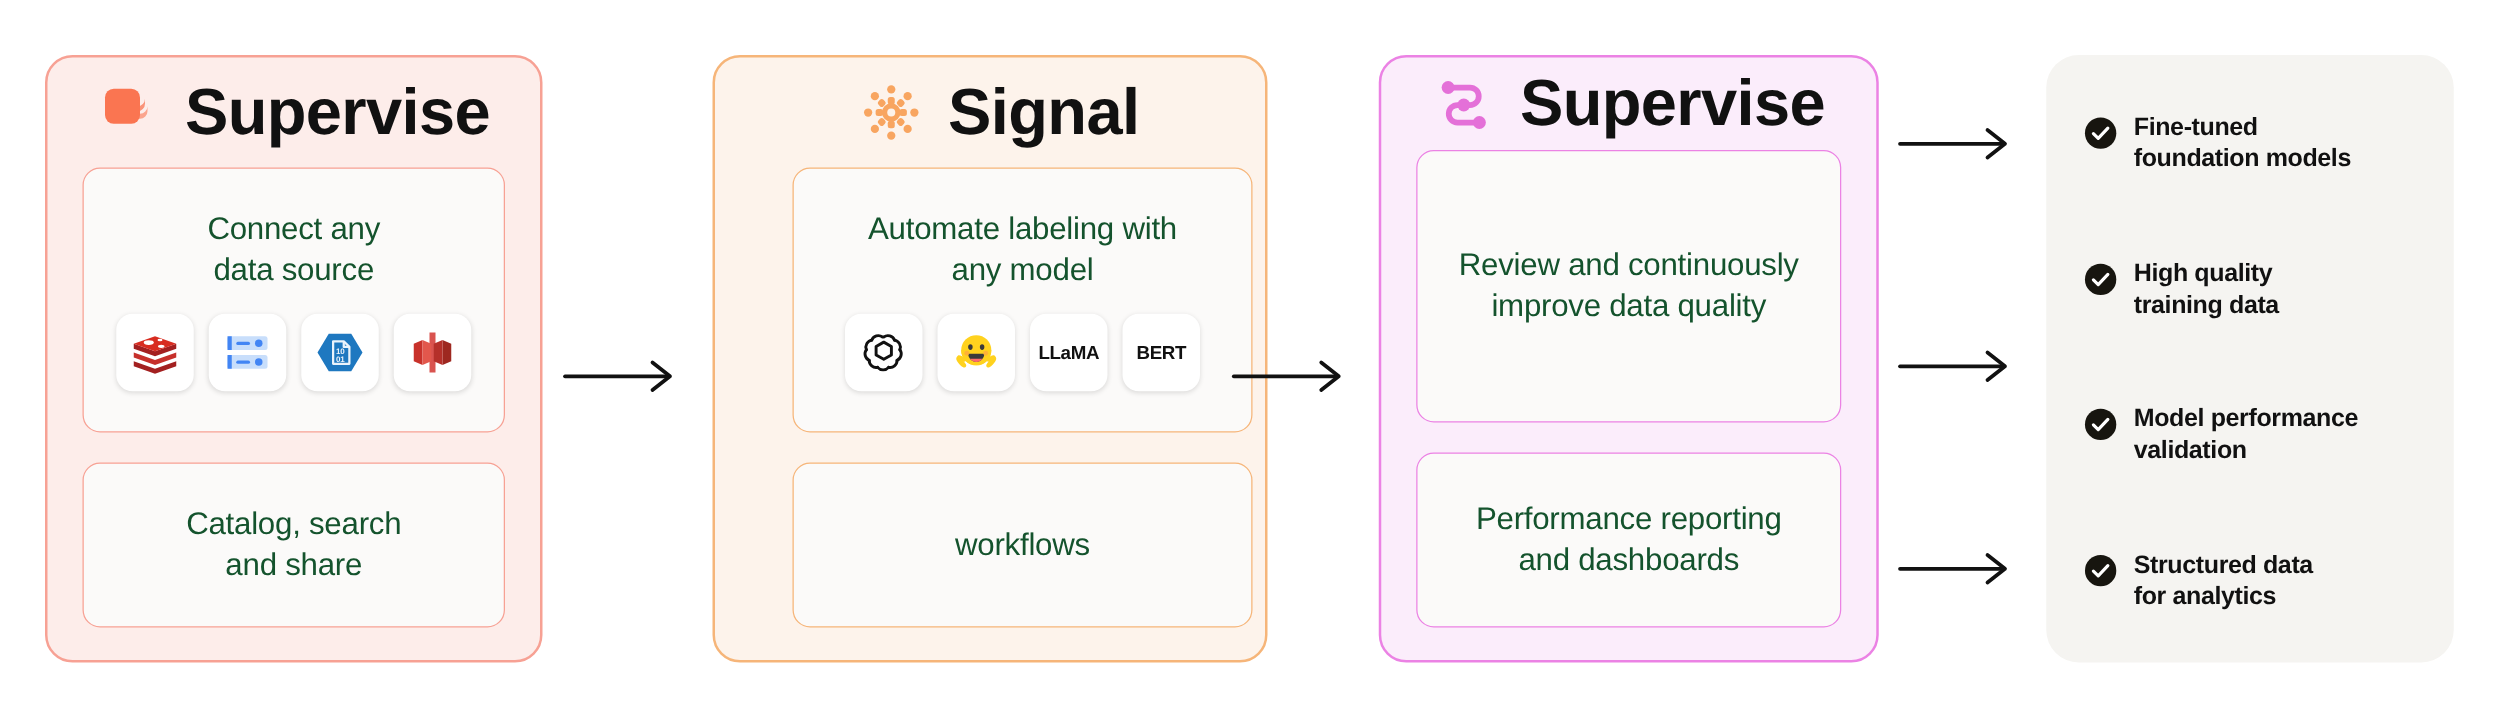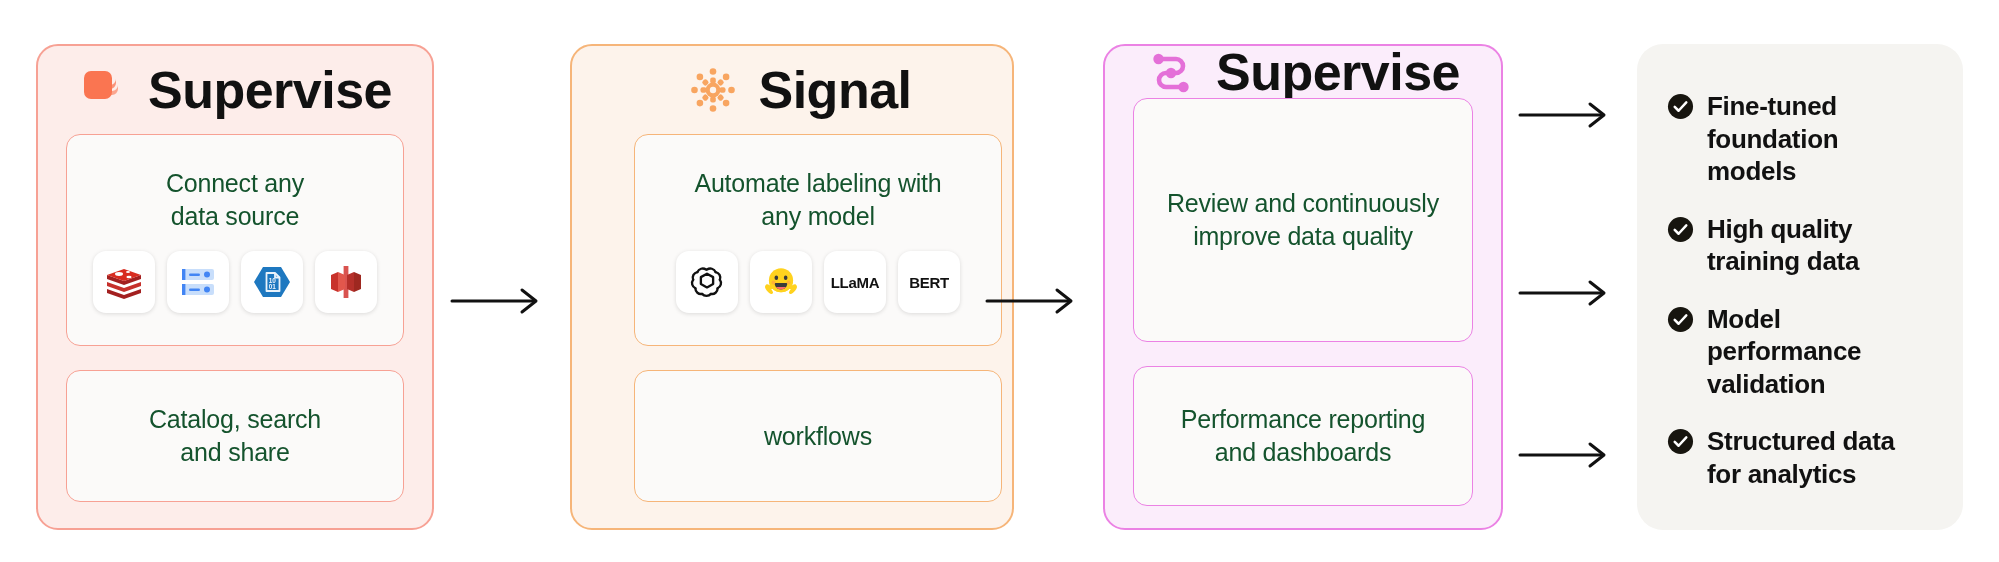--- a/index.html
+++ b/index.html
@@ -41,21 +41,21 @@
     width:100%;background:#FBFAF9;border-radius:14px;box-sizing:border-box;
     display:flex;flex-direction:column;align-items:center;justify-content:center;
     text-align:center;padding:18px 14px;
   }
   .discover .icard{border:1.6px solid #F7A194;}
   .signal   .icard{border:1.6px solid #F6B579;margin-left:36px;}
   .supervise .icard{border:1.6px solid #EB82E4;}
 
   .icard.tall{height:212px;}
   .icard.short{height:132px;}
-  .icard.sup-a{height:244px;}
+  .icard.sup-a{height:218px;}
   .icard.sup-b{height:140px;}
 
   .ctext{
     font-size:25px;line-height:1.32;color:#14532d;
     font-weight:400;letter-spacing:-0.2px;
   }
 
   
   .chips{display:flex;gap:12px;margin-top:18px;justify-content:center;}
   .chip{
@@ -70,21 +70,21 @@
   }
 
   
   .olist{
     width:100%;box-sizing:border-box;padding:46px 30px 40px 30px;
     display:flex;flex-direction:column;justify-content:space-between;height:100%;
   }
   .oitem{display:flex;align-items:flex-start;gap:13px;}
   .check{width:27px;height:27px;flex:none;margin-top:3px;display:block;}
   .otext{
-    font-size:26px;line-height:1.25;font-weight:700;color:#111111;
+    font-size:20px;line-height:1.25;font-weight:700;color:#111111;
     letter-spacing:-0.3px;
   }
 
   
   .arrow{position:absolute;width:92px;height:30px;}
   .arrow svg{display:block;width:92px;height:30px;}
   .a1{left:450px;top:286px;}
   .a2{left:985px;top:286px;}
   .a3{left:1518px;top:100px;}
   .a4{left:1518px;top:278px;}

